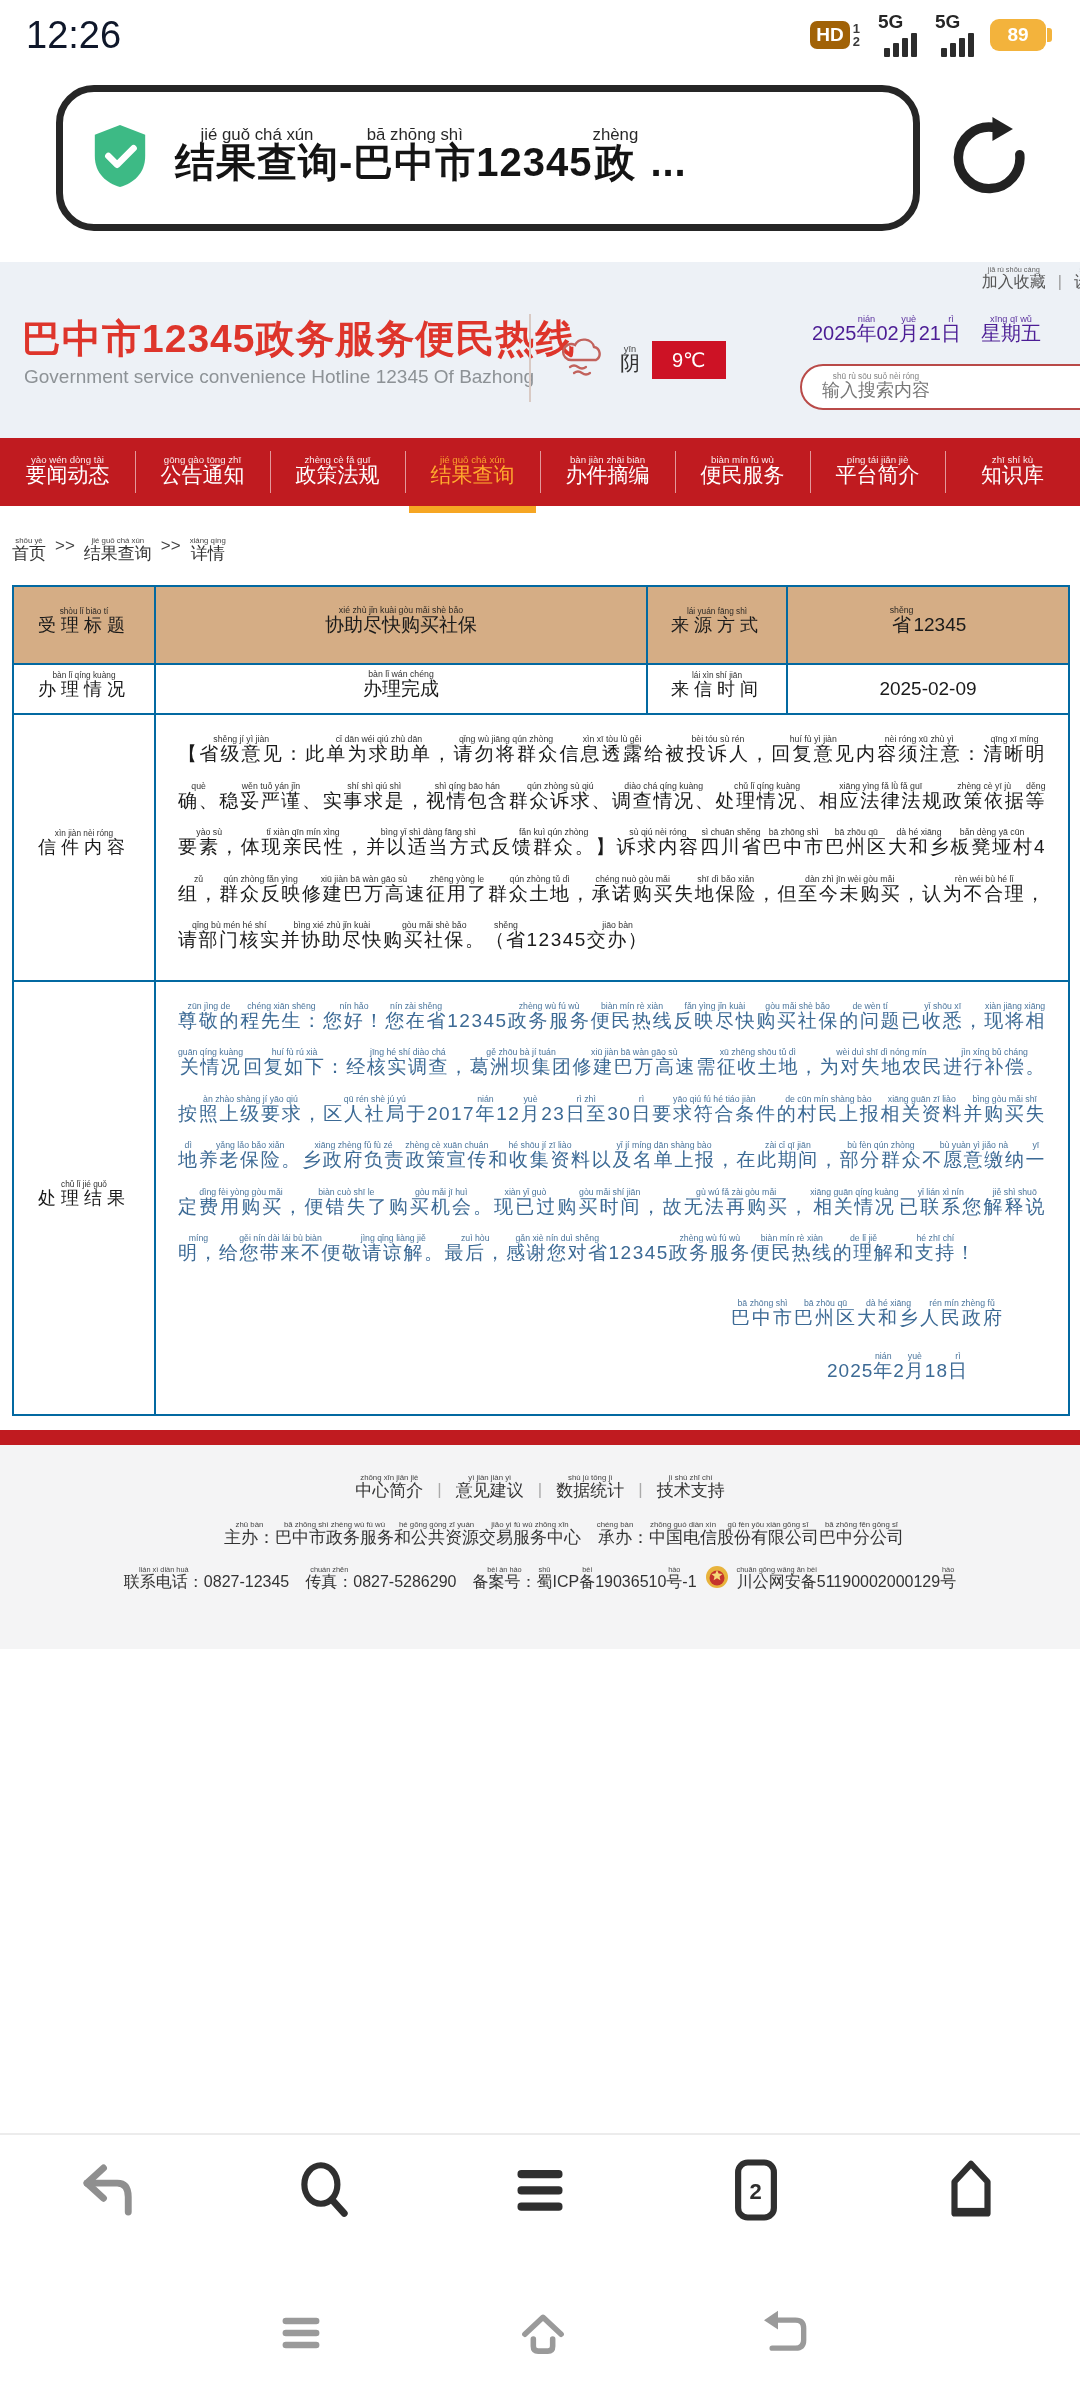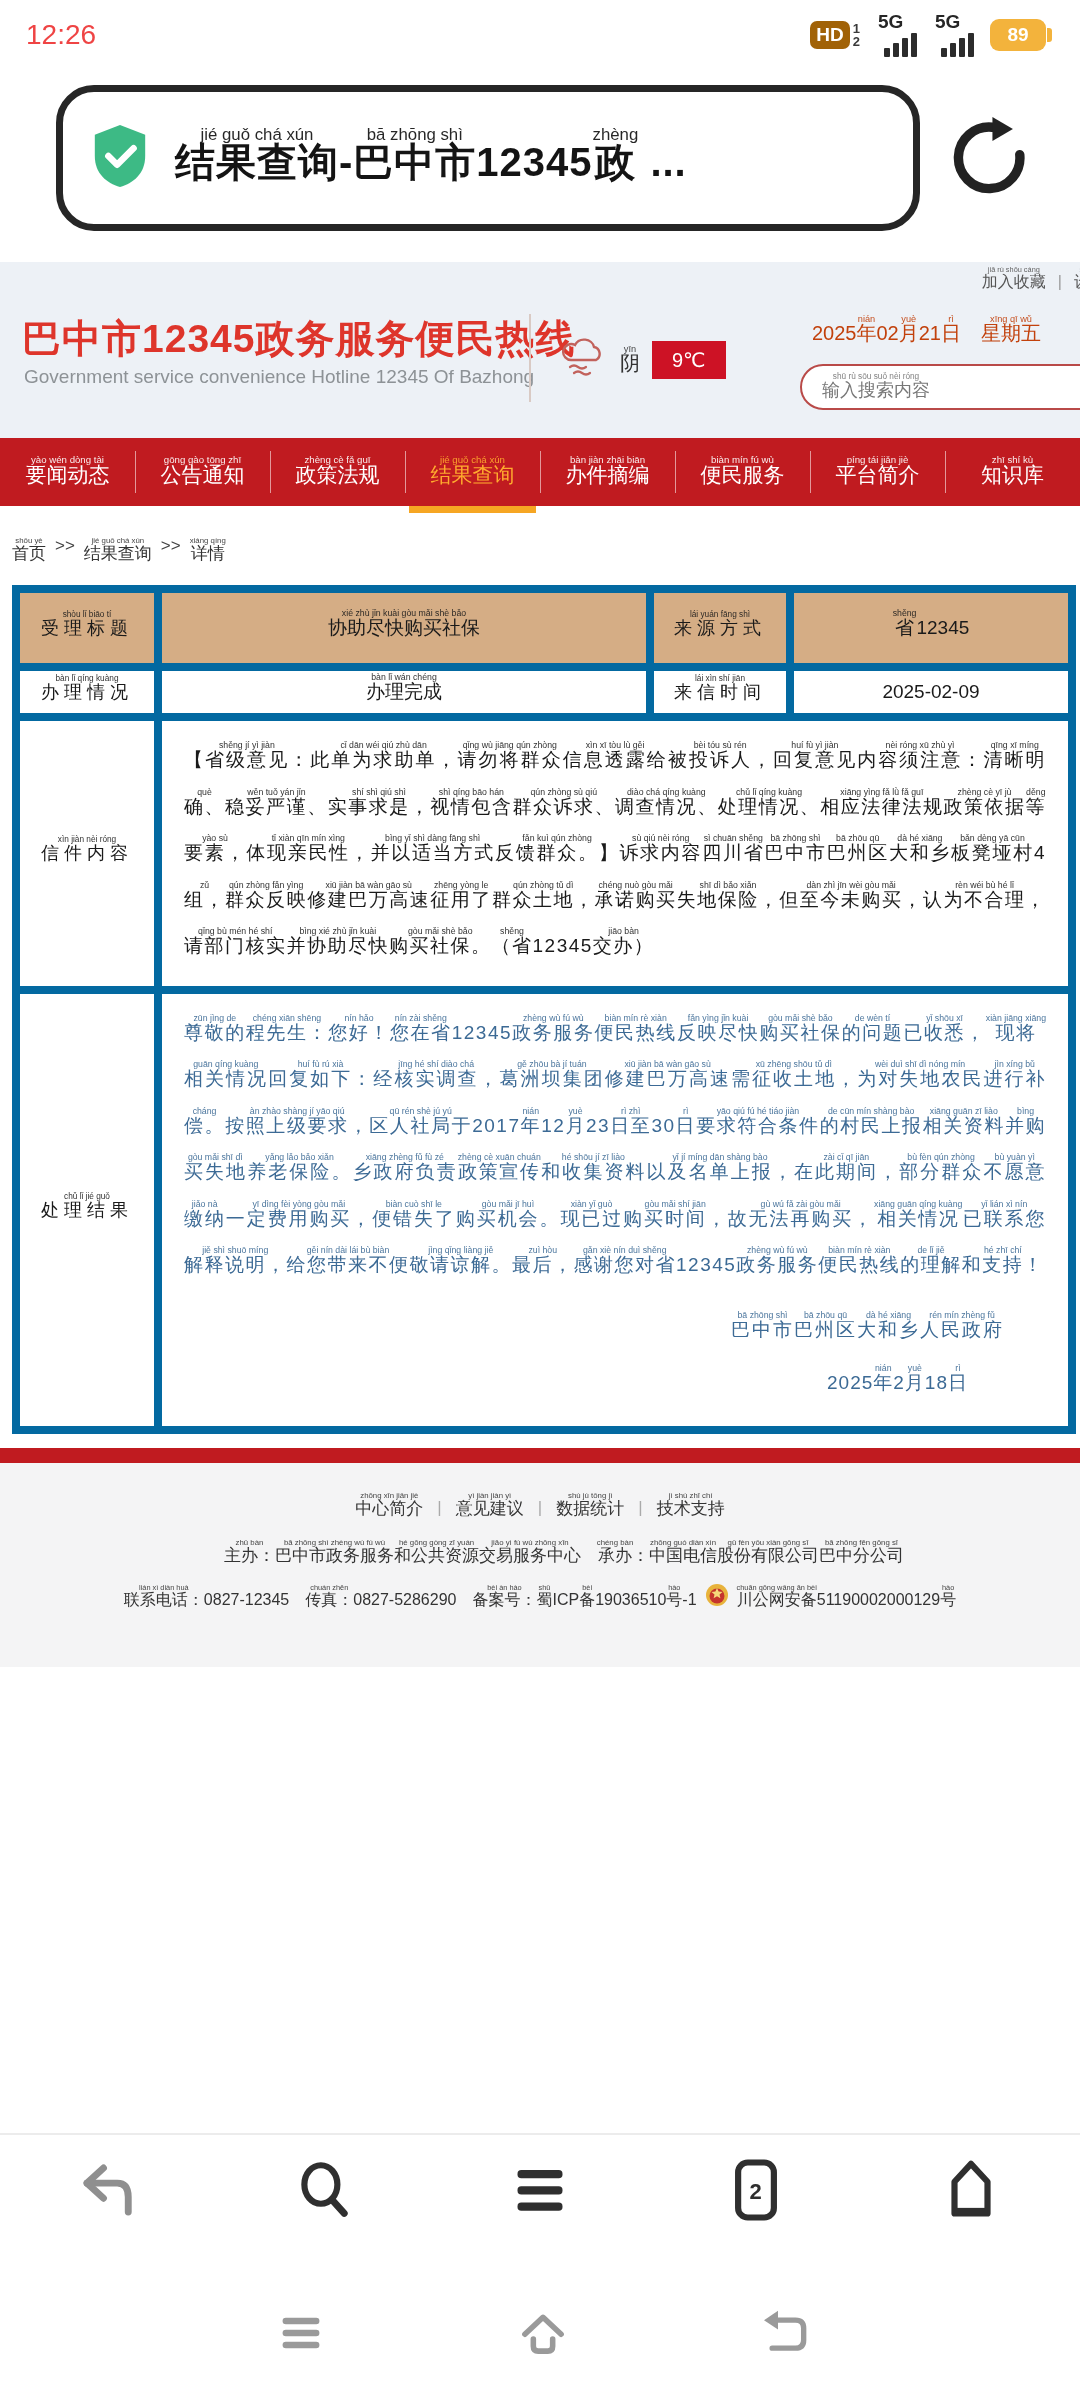--- a/index.html
+++ b/index.html
@@ -5,21 +5,21 @@
   *{margin:0;padding:0;box-sizing:border-box;}
   html,body{width:1080px;}
   body{height:2408px;position:relative;background:#ffffff;color:#222;
        font-family:"Liberation Sans","DejaVu Sans",sans-serif;overflow:hidden;}
   ruby{ruby-position:over;ruby-align:center;}
   rt{font-size:0.46em;font-weight:400;letter-spacing:0;text-align:center;opacity:.92;}
 
   
   .status-bar{position:absolute;top:0;left:0;width:1080px;height:62px;display:flex;
               align-items:center;justify-content:space-between;padding:8px 26px 0;}
-  .sb-time{font-size:28px;color:#ef4444;}
+  .sb-time{font-size:38px;color:#0f172a;}
   .sb-right{display:flex;align-items:center;gap:16px;}
   .hd-badge{display:flex;align-items:center;gap:3px;}
   .hd-chip{background:#a16207;color:#fff;font-weight:bold;font-size:19px;border-radius:7px;padding:3px 6px;}
   .hd-nums{display:flex;flex-direction:column;font-size:13px;line-height:13px;color:#3a3a3a;font-weight:bold;}
   .sig{display:flex;flex-direction:column;align-items:flex-start;}
   .sig-label{font-size:19px;font-weight:bold;color:#262626;line-height:18px;margin-left:2px;}
   .sig-bars{display:flex;align-items:flex-end;gap:3px;margin-top:2px;margin-left:8px;}
   .sig-bars i{display:block;width:6px;background:#2c2c2c;border-radius:1px;}
   .battery{position:relative;width:56px;height:32px;background:#f3b33c;border-radius:9px;
            display:flex;align-items:center;justify-content:center;margin-right:8px;}
@@ -42,39 +42,39 @@
   .top-links{position:absolute;top:4px;right:-58px;display:flex;align-items:flex-end;gap:12px;
              font-size:16px;color:#555;white-space:nowrap;}
   .top-links .sep{color:#999;padding-bottom:2px;}
   .logo-cn{position:absolute;left:22px;top:50px;font-size:39px;font-weight:800;color:#de352b;
            letter-spacing:1px;white-space:nowrap;}
   .logo-en{position:absolute;left:24px;top:104px;font-size:19px;color:#8d9296;white-space:nowrap;}
   .vdiv{position:absolute;left:529px;top:52px;height:88px;width:2px;background:#d9cac4;}
   .weather{position:absolute;left:558px;top:76px;display:flex;align-items:center;gap:12px;}
   .weather-label{font-size:20px;color:#333;}
   .temp{background:#cd1225;color:#fff;font-size:20px;padding:7px 20px;}
-  .date-line{position:absolute;left:812px;top:52px;font-size:20px;color:#c2410c;white-space:nowrap;}
+  .date-line{position:absolute;left:812px;top:52px;font-size:20px;color:#4c1d95;white-space:nowrap;}
   .search-box{position:absolute;left:800px;top:102px;width:330px;height:46px;border:2px solid #b94a48;
               border-radius:23px;background:#fff;display:flex;align-items:center;padding:0 20px;
               font-size:18px;color:#777;white-space:nowrap;overflow:hidden;}
 
   .nav-bar{display:flex;background:#c01b20;height:68px;position:relative;}
   .nav-item{flex:1;display:flex;align-items:center;justify-content:center;color:#fff;font-size:21px;
             position:relative;cursor:pointer;white-space:nowrap;}
   .nav-item + .nav-item::before{content:"";position:absolute;left:0;top:13px;bottom:13px;width:1px;
             background:rgba(255,255,255,.55);}
   .nav-item.active{color:#ffab2e;}
   .nav-item.active::after{content:"";position:absolute;left:4px;right:4px;bottom:-7px;height:7px;background:#f6a623;}
 
   .breadcrumb{padding:30px 12px 16px;font-size:17px;color:#333;display:flex;align-items:flex-start;gap:9px;}
   .breadcrumb .sep{color:#444;padding-bottom:1px;}
 
   .detail-table{width:1056px;margin:4px 12px 0;border-collapse:collapse;table-layout:fixed;
                 font-size:19px;color:#1a1a1a;}
-  .detail-table td{border:8px solid #0369a1;vertical-align:middle;padding:8px 6px;}
+  .detail-table td{border:2px solid #0369a1;vertical-align:middle;padding:8px 6px;}
   td.lbl{text-align:center;letter-spacing:5px;font-size:18px;}
   td.val-c{text-align:center;}
   tr.head td{background:#d5ad85;height:78px;}
   tr.r2 td{height:50px;}
   td.content{padding:16px 22px;text-align:justify;line-height:2.45;letter-spacing:1.5px;}
   td.content.blue, .sign-line, .sign-date{color:#3c6a95;}
   .sign-line{text-align:right;padding:18px 42px 0 0;letter-spacing:2px;}
   .sign-date{text-align:right;padding:6px 78px 4px 0;letter-spacing:1px;}
   td.val-left{padding-left:16px;text-align:left;}
   tr.r5 td{height:82px;}

